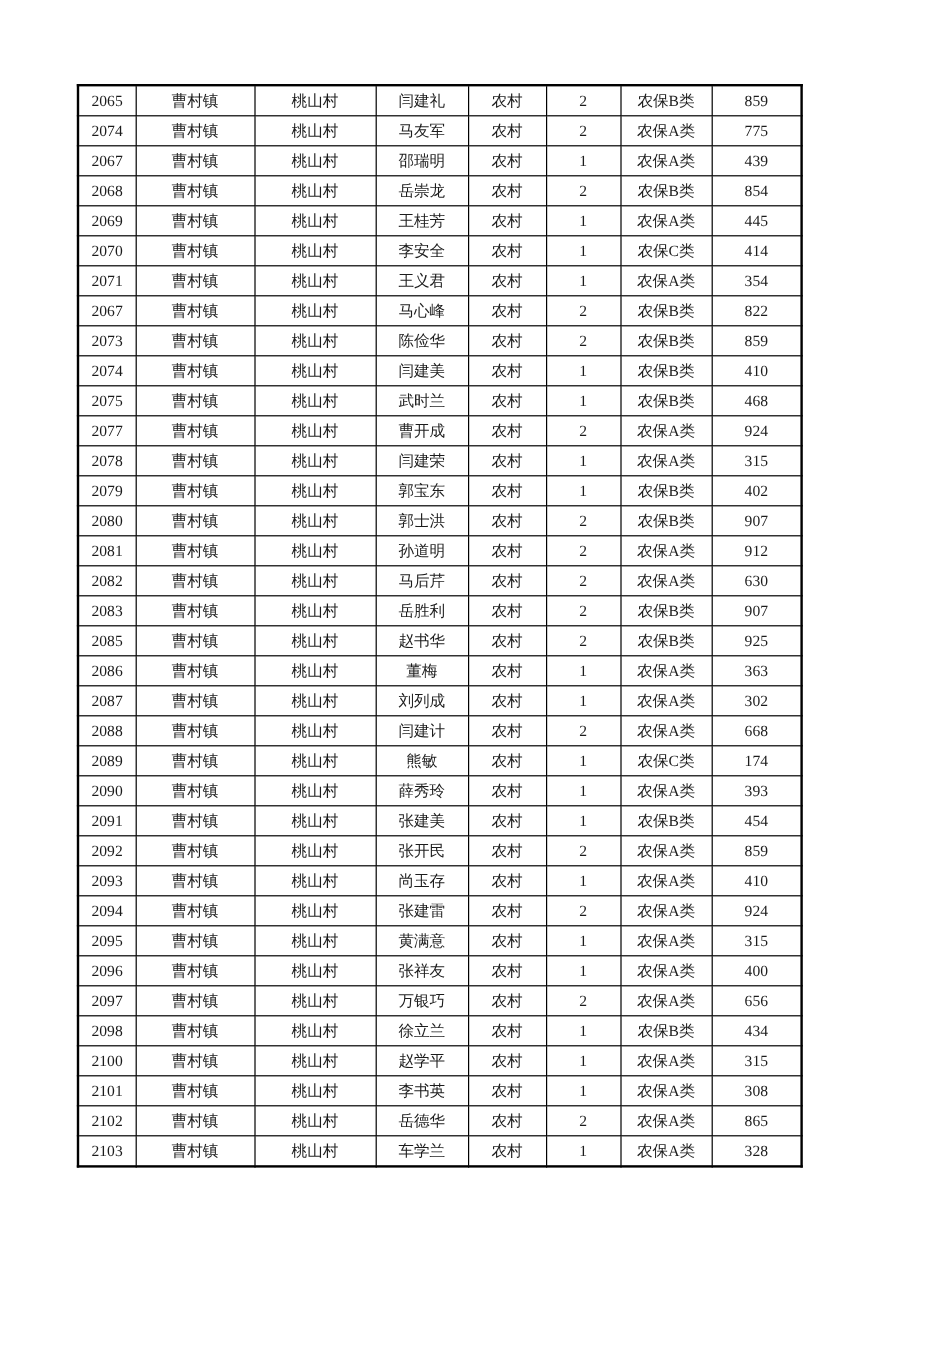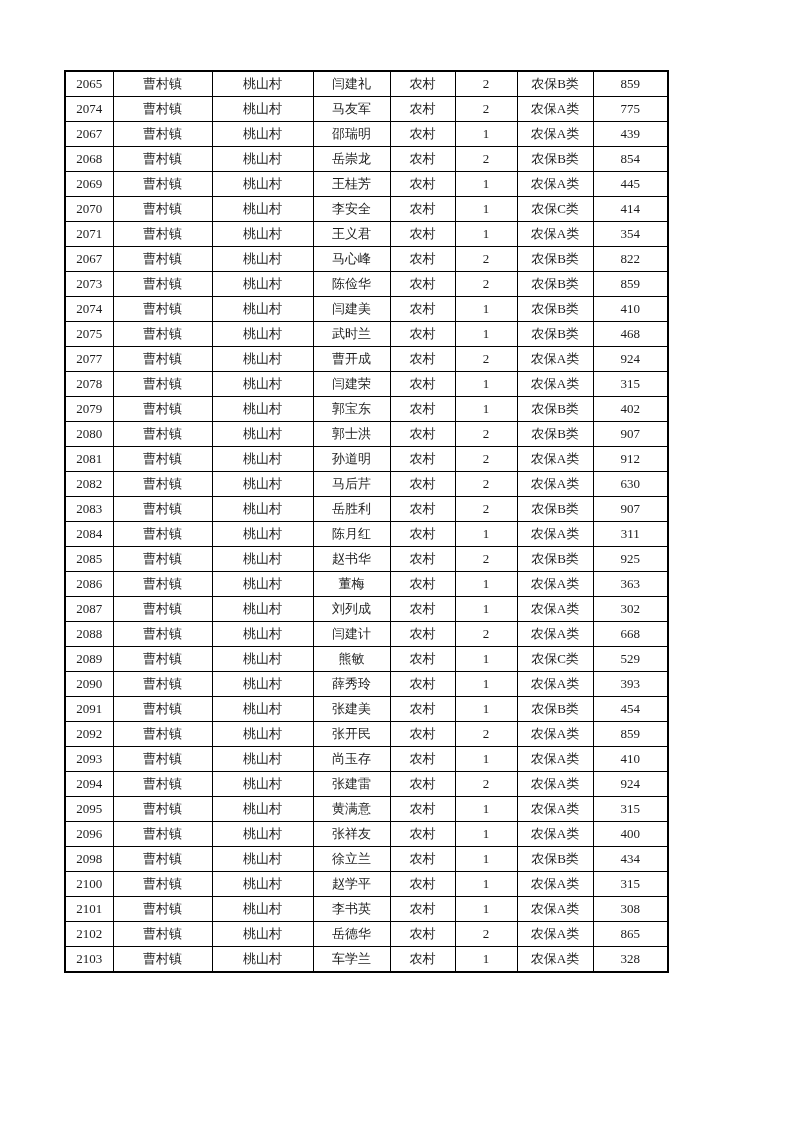--- a/index.html
+++ b/index.html
@@ -235,30 +235,20 @@
           <td class="c0">2083</td>
           <td class="c1">曹村镇</td>
           <td class="c2">桃山村</td>
           <td class="c3">岳胜利</td>
           <td class="c4">农村</td>
           <td class="c5">2</td>
           <td class="c6">农保B类</td>
           <td class="c7">907</td>
         </tr>
         <tr>
-          <td class="c0">2084</td>
-          <td class="c1">曹村镇</td>
-          <td class="c2">桃山村</td>
-          <td class="c3">陈月红</td>
-          <td class="c4">农村</td>
-          <td class="c5">1</td>
-          <td class="c6">农保A类</td>
-          <td class="c7">311</td>
-        </tr>
-        <tr>
           <td class="c0">2085</td>
           <td class="c1">曹村镇</td>
           <td class="c2">桃山村</td>
           <td class="c3">赵书华</td>
           <td class="c4">农村</td>
           <td class="c5">2</td>
           <td class="c6">农保B类</td>
           <td class="c7">925</td>
         </tr>
         <tr>
@@ -292,21 +282,21 @@
           <td class="c7">668</td>
         </tr>
         <tr>
           <td class="c0">2089</td>
           <td class="c1">曹村镇</td>
           <td class="c2">桃山村</td>
           <td class="c3">熊敏</td>
           <td class="c4">农村</td>
           <td class="c5">1</td>
           <td class="c6">农保C类</td>
-          <td class="c7">529</td>
+          <td class="c7">174</td>
         </tr>
         <tr>
           <td class="c0">2090</td>
           <td class="c1">曹村镇</td>
           <td class="c2">桃山村</td>
           <td class="c3">薛秀玲</td>
           <td class="c4">农村</td>
           <td class="c5">1</td>
           <td class="c6">农保A类</td>
           <td class="c7">393</td>
@@ -363,20 +353,30 @@
         </tr>
         <tr>
           <td class="c0">2096</td>
           <td class="c1">曹村镇</td>
           <td class="c2">桃山村</td>
           <td class="c3">张祥友</td>
           <td class="c4">农村</td>
           <td class="c5">1</td>
           <td class="c6">农保A类</td>
           <td class="c7">400</td>
+        </tr>
+        <tr>
+          <td class="c0">2097</td>
+          <td class="c1">曹村镇</td>
+          <td class="c2">桃山村</td>
+          <td class="c3">万银巧</td>
+          <td class="c4">农村</td>
+          <td class="c5">2</td>
+          <td class="c6">农保A类</td>
+          <td class="c7">656</td>
         </tr>
         <tr>
           <td class="c0">2098</td>
           <td class="c1">曹村镇</td>
           <td class="c2">桃山村</td>
           <td class="c3">徐立兰</td>
           <td class="c4">农村</td>
           <td class="c5">1</td>
           <td class="c6">农保B类</td>
           <td class="c7">434</td>

